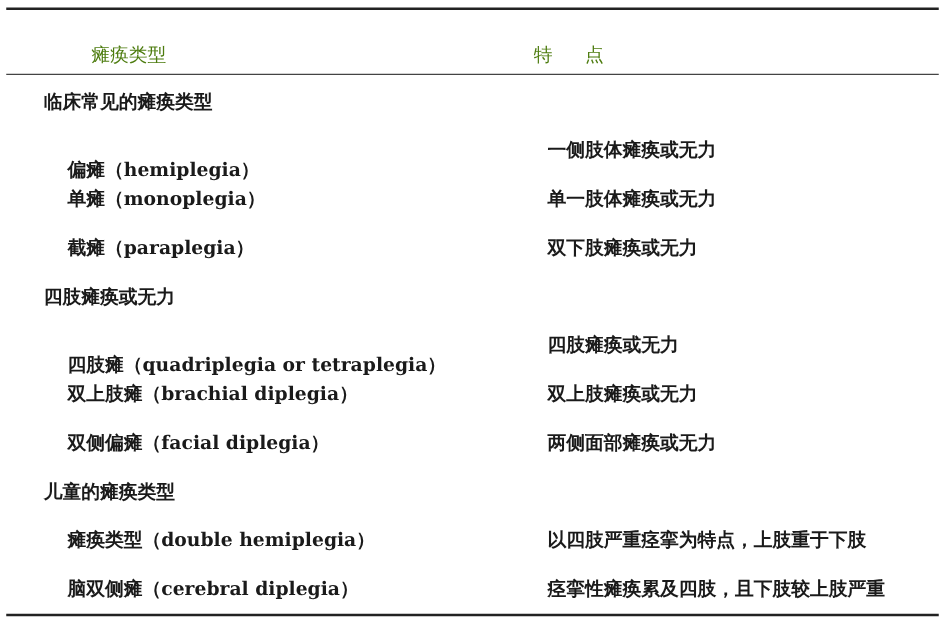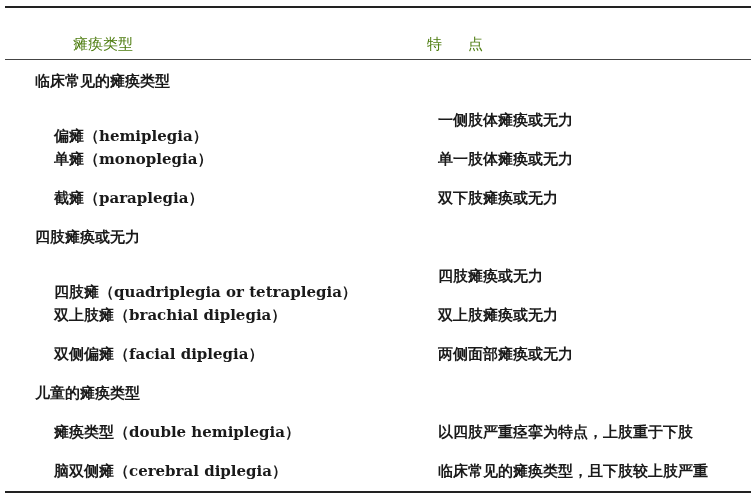--- a/index.html
+++ b/index.html
@@ -43,15 +43,15 @@
 <div class="cell desc" style="top:266px">四肢瘫痪或无力</div>
 <div class="cell item" style="top:305px">双上肢瘫（brachial diplegia）</div>
 <div class="cell desc" style="top:305px">双上肢瘫痪或无力</div>
 <div class="cell item" style="top:344px">双侧偏瘫（facial diplegia）</div>
 <div class="cell desc" style="top:344px">两侧面部瘫痪或无力</div>
 
 <div class="cell group" style="top:383px">儿童的瘫痪类型</div>
 <div class="cell item" style="top:422px">瘫痪类型（double hemiplegia）</div>
 <div class="cell desc" style="top:422px">以四肢严重痉挛为特点，上肢重于下肢</div>
 <div class="cell item" style="top:461px">脑双侧瘫（cerebral diplegia）</div>
-<div class="cell desc" style="top:461px">临床常见的瘫痪类型，且下肢较上肢严重</div>
+<div class="cell desc" style="top:461px">痉挛性瘫痪累及四肢，且下肢较上肢严重</div>
 
 <div class="rule bottom"></div>
 
 </body></html>

